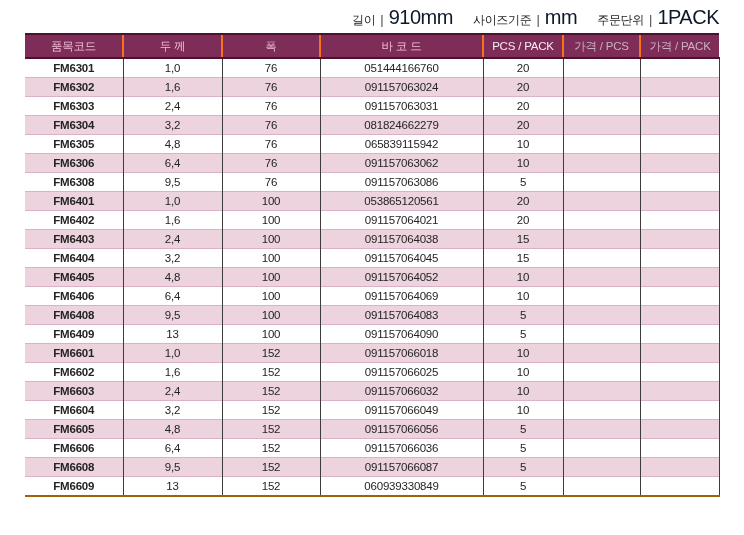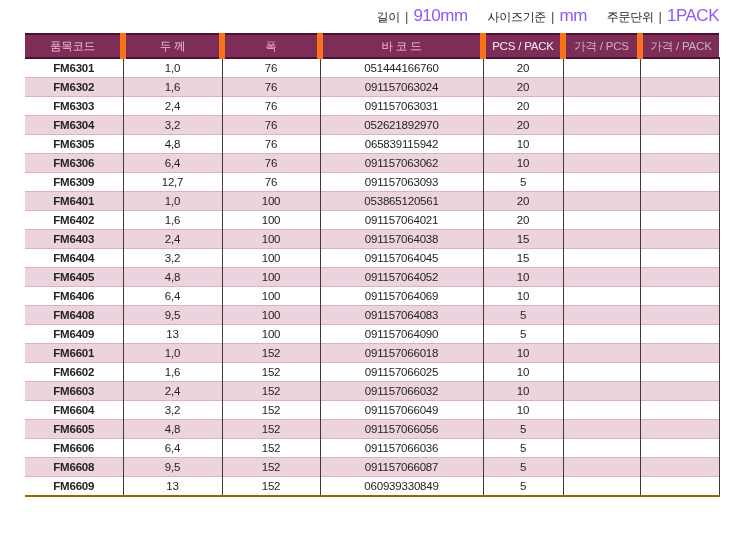--- a/index.html
+++ b/index.html
@@ -9,35 +9,35 @@
     -webkit-font-smoothing:antialiased;
   }
   
   .info-bar{
     position:absolute;top:6px;right:25px;
     display:flex;align-items:center;gap:20px;white-space:nowrap;
   }
   .info-group{display:flex;align-items:baseline;}
   .info-label{font-size:12px;color:#1c1c1c;letter-spacing:-0.3px;}
   .info-sep{font-size:13px;color:#4a4a4a;margin:0 5px;}
-  .info-value{font-size:17px;color:#8b5cf6;letter-spacing:-0.5px;}
+  .info-value{font-size:20px;color:#0f172a;letter-spacing:-0.5px;}
   
   table.product{
     position:absolute;left:25px;top:33px;
     border-collapse:collapse;table-layout:fixed;width:694px;
     font-size:11.5px;letter-spacing:-0.2px;
   }
   table.product thead th{
     height:22px;padding:0;
     background:#7e2d58;
     color:#f2bfd8;
     font-weight:normal;font-size:11.5px;
     border-top:2px solid #4e1030;
     border-bottom:2px solid #4e1030;
-    border-left:6px solid #f97316;
+    border-left:2px solid #f97316;
     text-align:center;vertical-align:middle;
   }
   table.product thead th:first-child{border-left:none;}
   table.product thead th.h-pcs{color:#f6edf2;}
   table.product thead th.h-price{color:#c9b1c1;}
   table.product tbody td{
     height:18px;padding:0;
     text-align:center;vertical-align:middle;
     color:#242424;
     border-top:1px solid #dcb0c6;
@@ -118,21 +118,21 @@
     <td>76</td>
     <td>091157063031</td>
     <td>20</td>
     <td></td>
     <td></td>
   </tr>
       <tr>
     <td class="code">FM6304</td>
     <td>3,2</td>
     <td>76</td>
-    <td>052621892970</td>
+    <td>081824662279</td>
     <td>20</td>
     <td></td>
     <td></td>
   </tr>
       <tr>
     <td class="code">FM6305</td>
     <td>4,8</td>
     <td>76</td>
     <td>065839115942</td>
     <td>10</td>
@@ -142,24 +142,24 @@
       <tr>
     <td class="code">FM6306</td>
     <td>6,4</td>
     <td>76</td>
     <td>091157063062</td>
     <td>10</td>
     <td></td>
     <td></td>
   </tr>
       <tr>
-    <td class="code">FM6309</td>
-    <td>12,7</td>
-    <td>76</td>
-    <td>091157063093</td>
+    <td class="code">FM6308</td>
+    <td>9,5</td>
+    <td>76</td>
+    <td>091157063086</td>
     <td>5</td>
     <td></td>
     <td></td>
   </tr>
       <tr>
     <td class="code">FM6401</td>
     <td>1,0</td>
     <td>100</td>
     <td>053865120561</td>
     <td>20</td>

